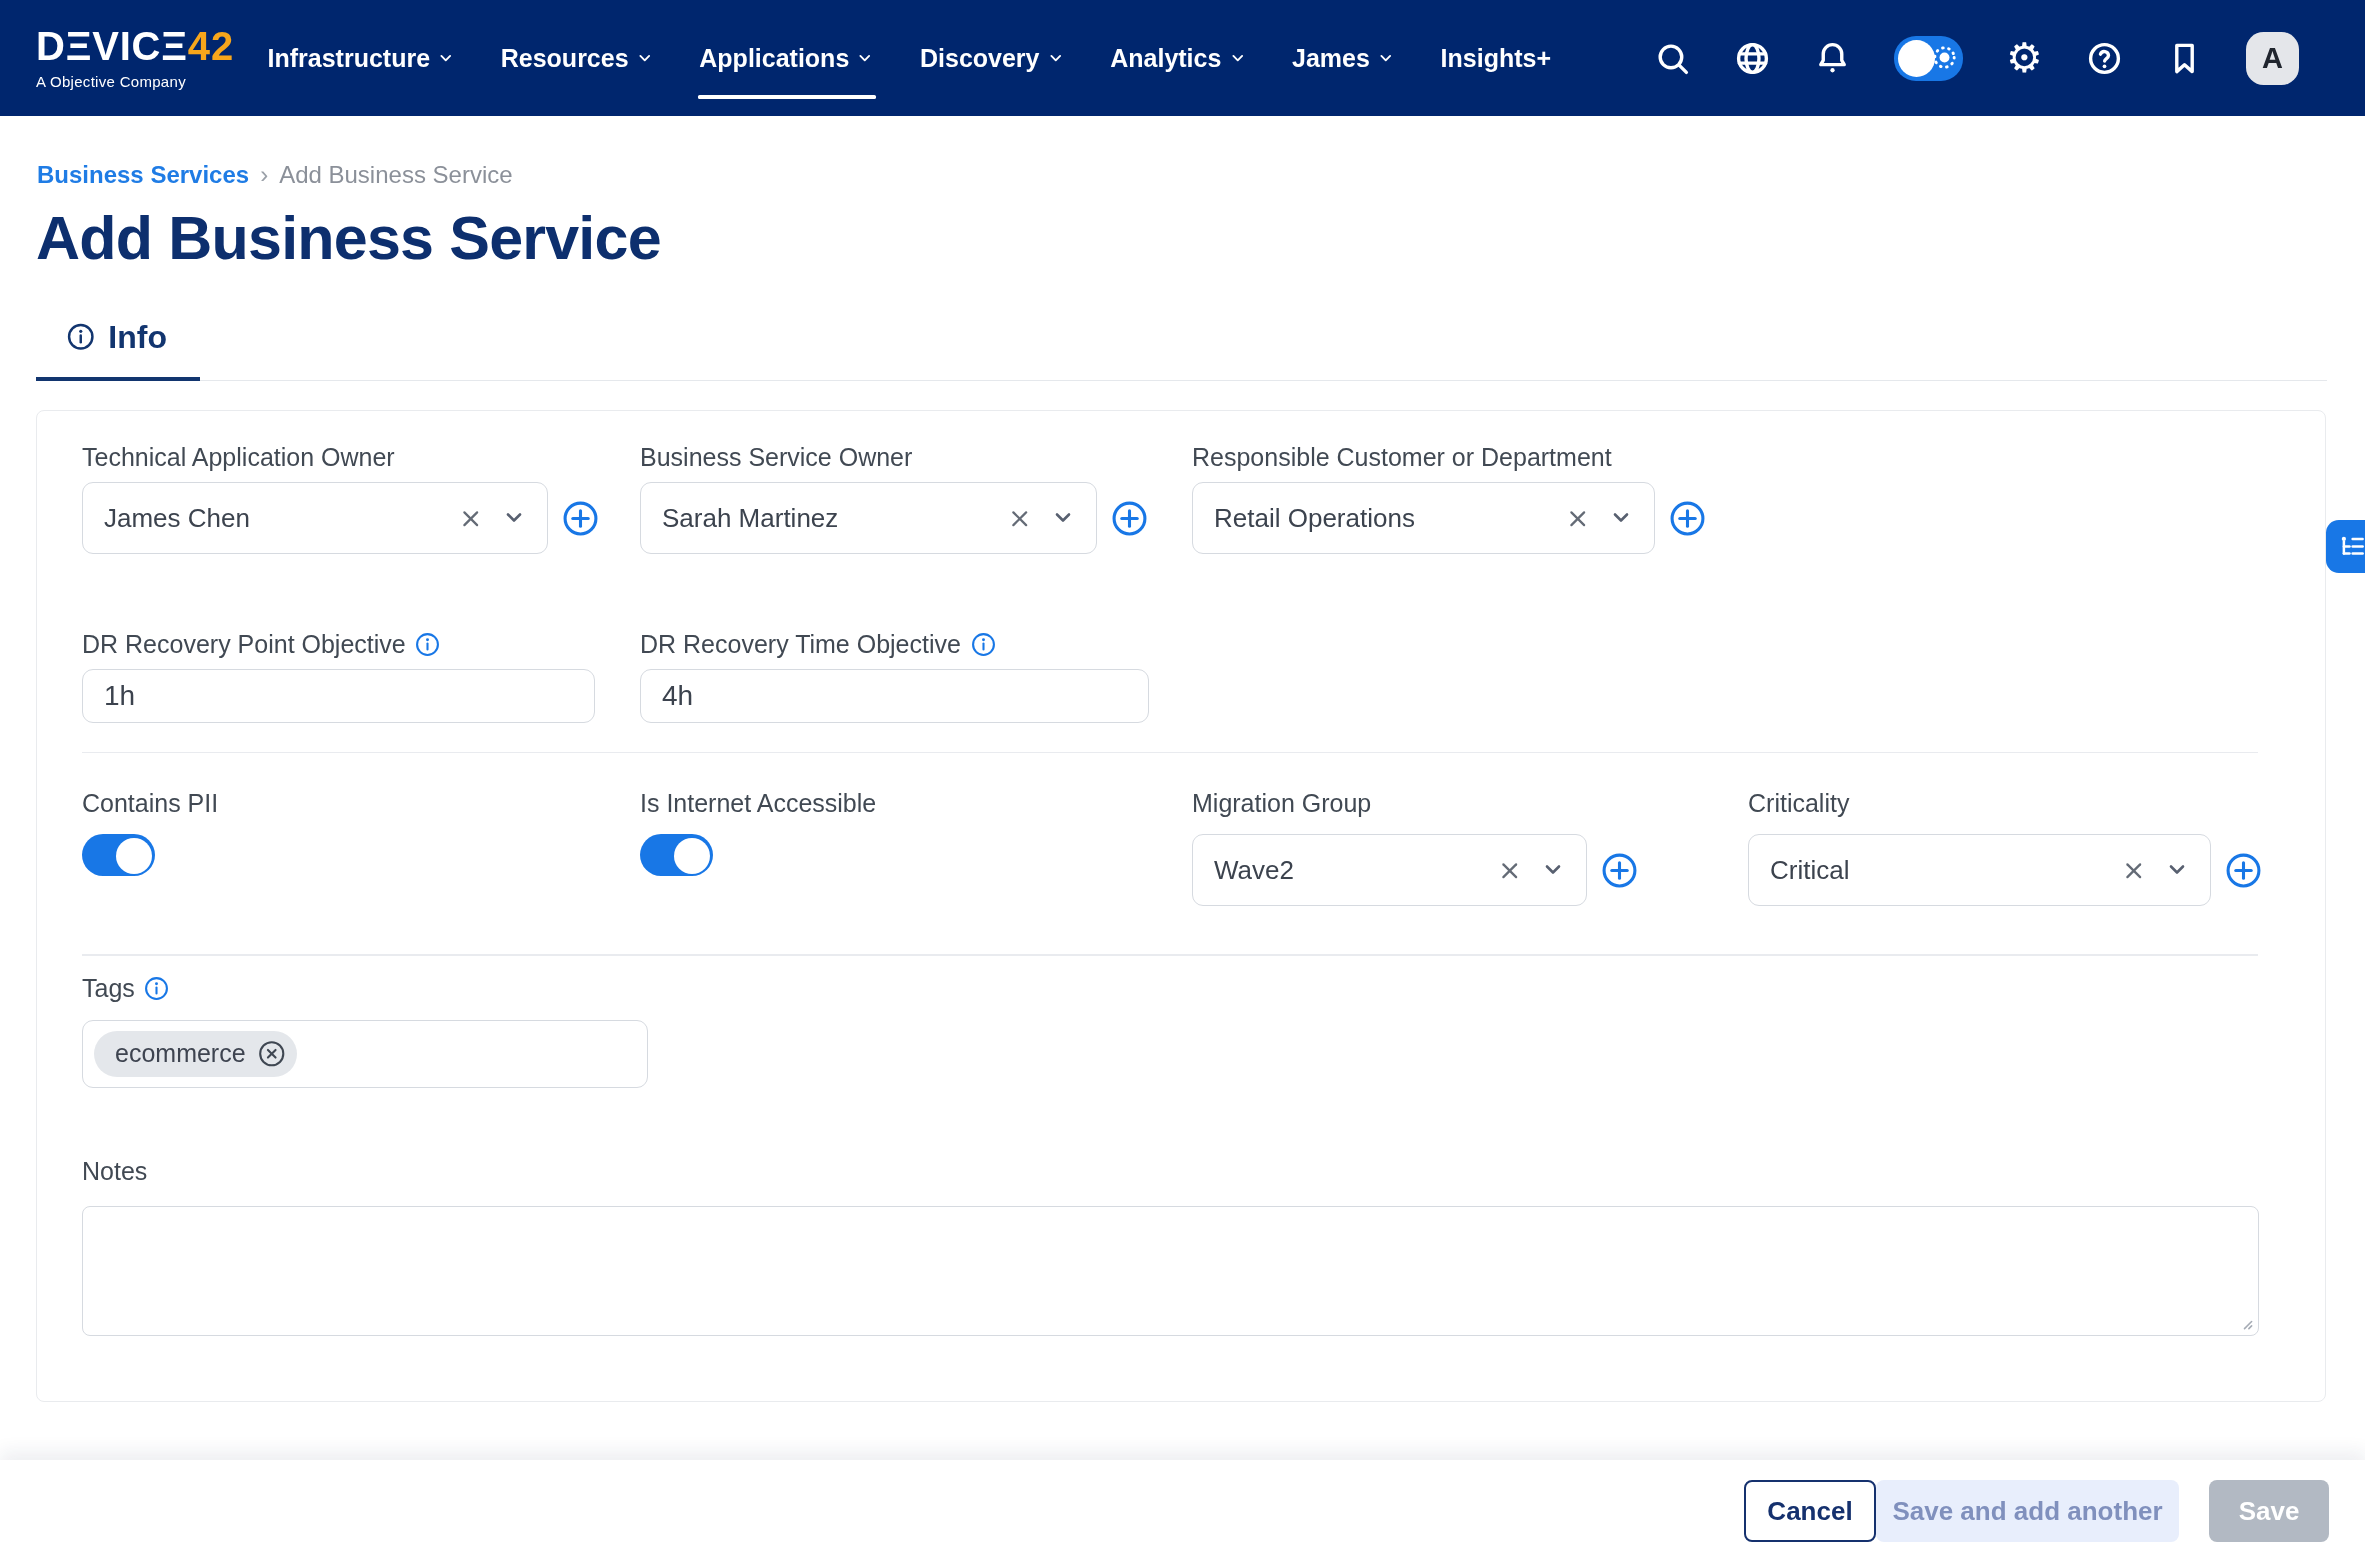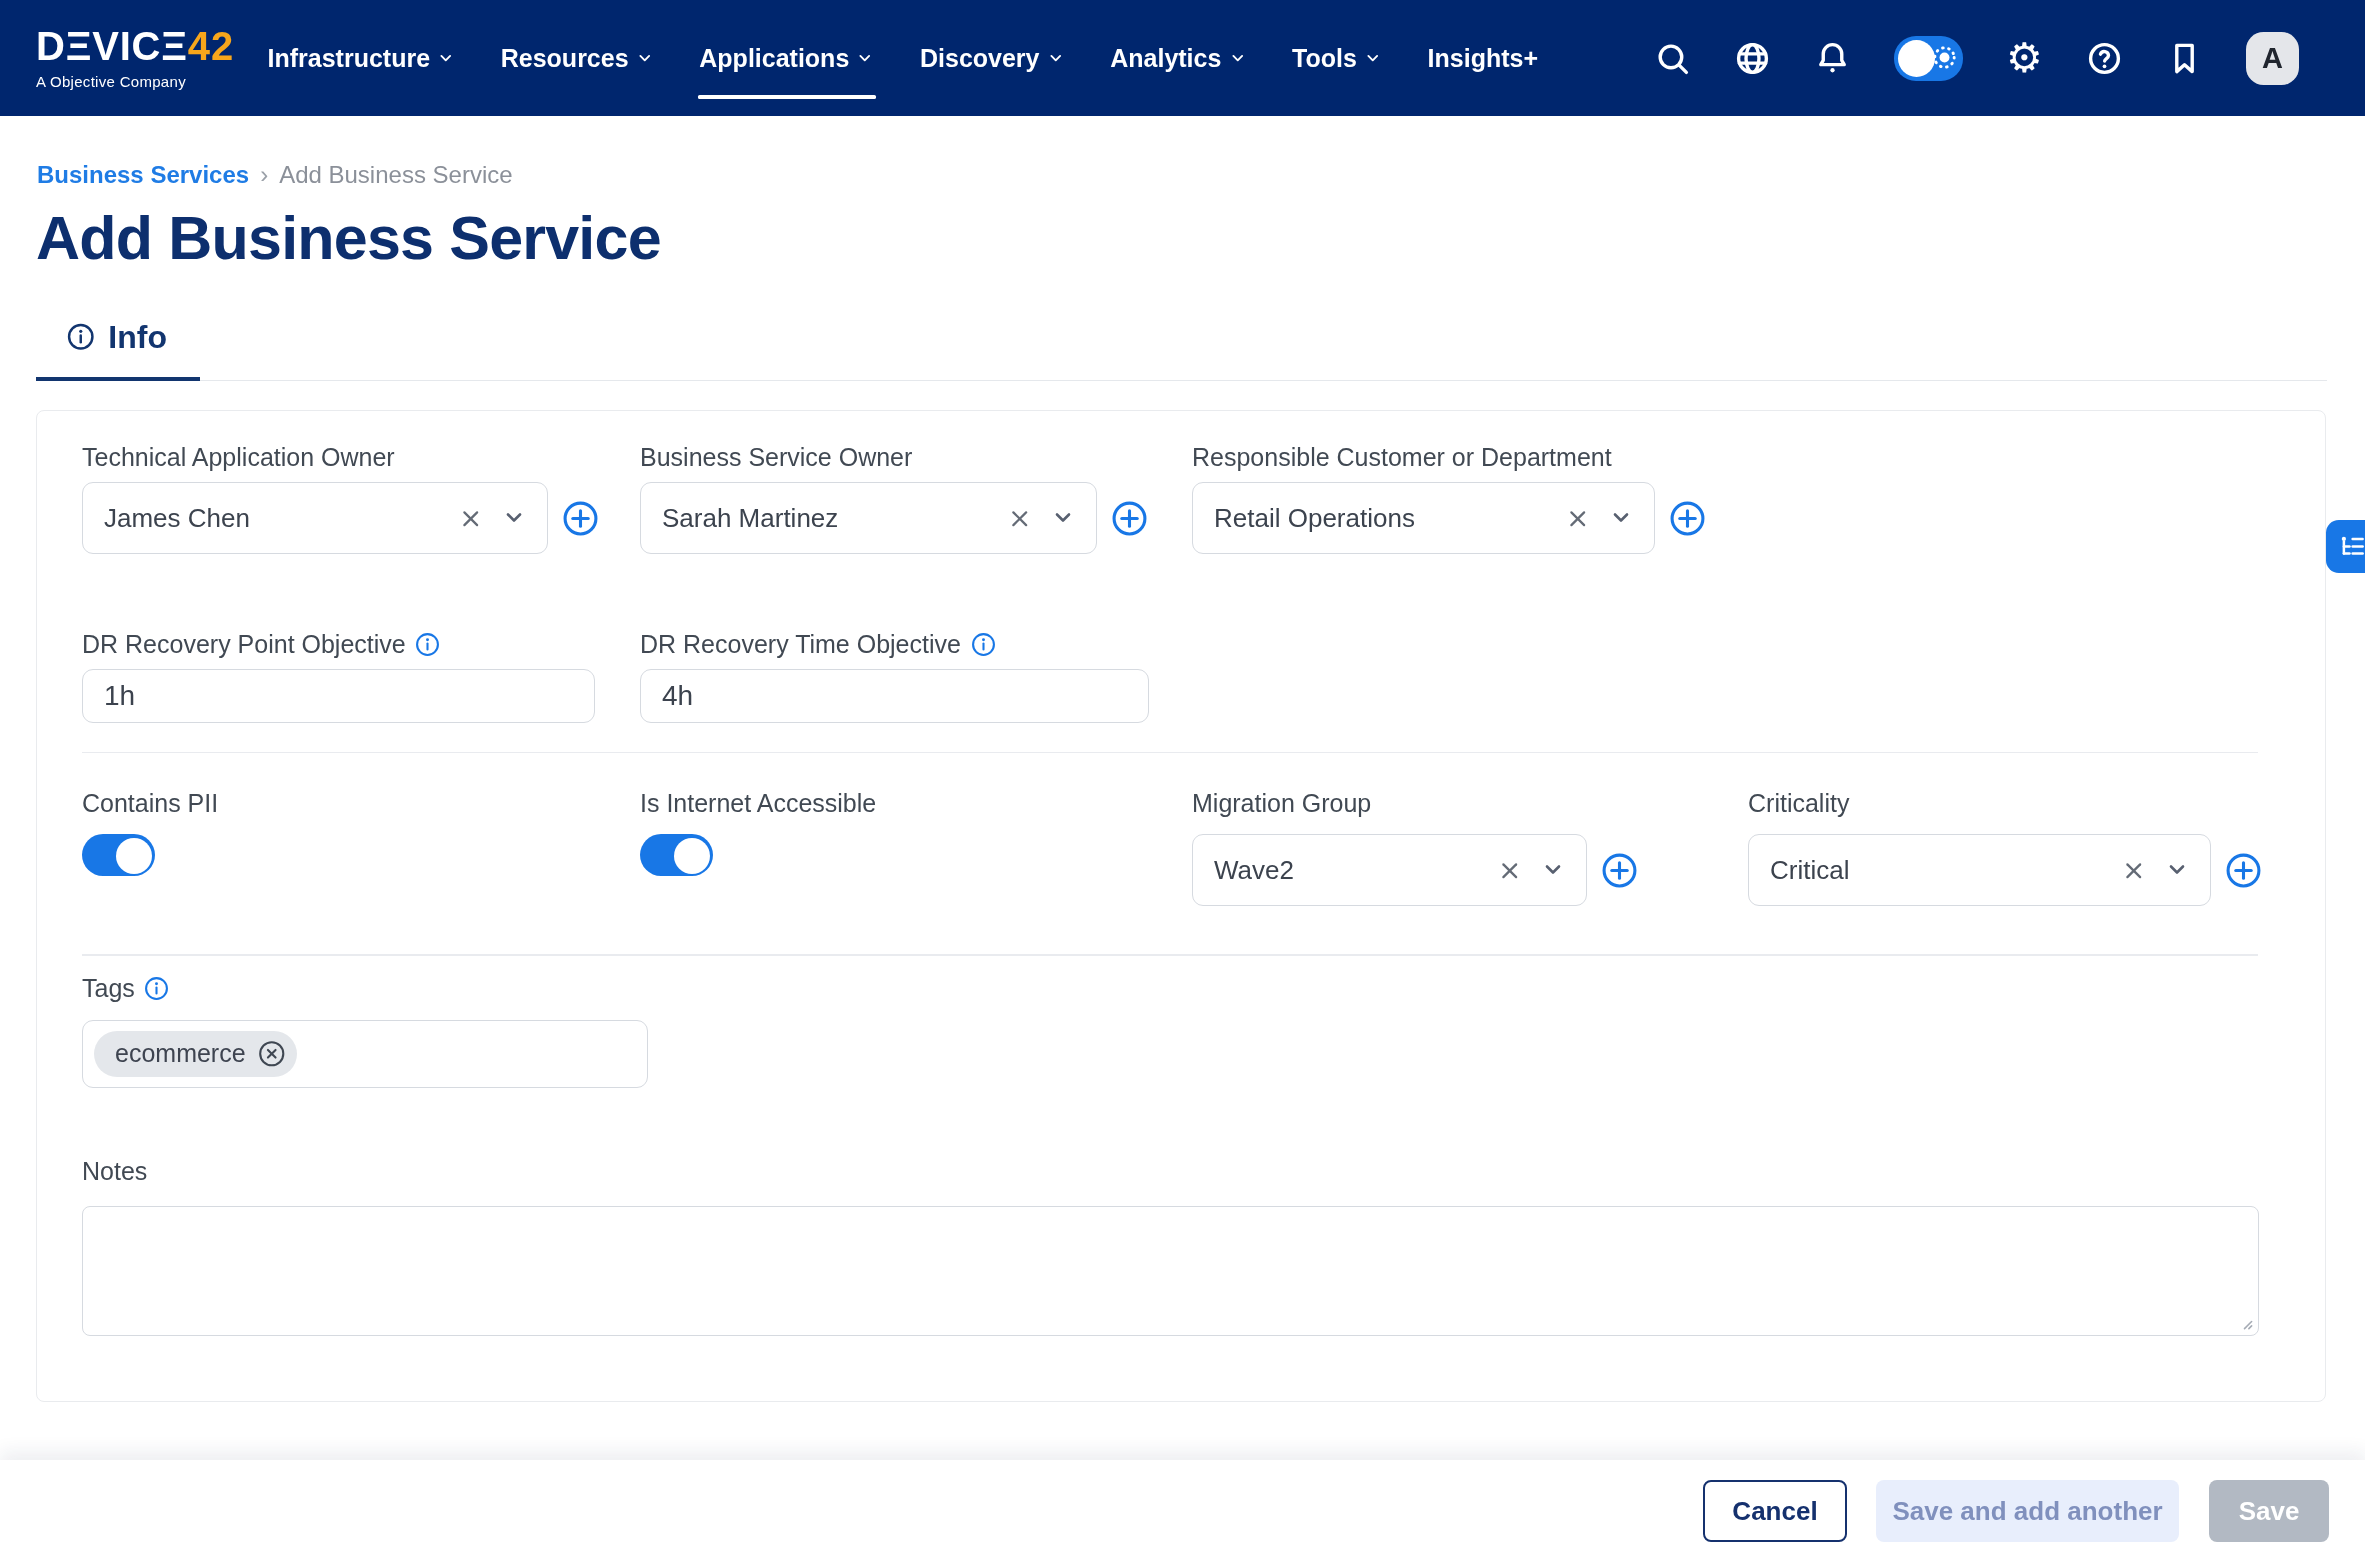--- a/index.html
+++ b/index.html
@@ -73,21 +73,21 @@
   .mt-tags { margin-top:17.5px; }
   .mt-notes { margin-top:69px; }
 
   
   .tree-fab { position:absolute; top:520px; left:2326px; width:88px; height:53px; border-radius:12.8px; background:#1877e6; display:flex; align-items:center; padding-left:11px; cursor:pointer; }
   .tree-fab svg { width:30px; height:30px; stroke:#ffffff; stroke-width:2; fill:none; stroke-linecap:round; }
 
   
   .footer { position:absolute; left:0; bottom:0; width:2366px; height:102px; background:#ffffff; box-shadow:0 -8px 17.5px rgba(25,40,80,.08); display:flex; align-items:center; justify-content:flex-end; padding-right:37px; }
   .btn { height:62px; border-radius:8px; font-size:26px; font-weight:600; display:flex; align-items:center; justify-content:center; cursor:pointer; font-family:inherit; }
-  .btn-cancel { width:144px; background:#ffffff; border:2.4px solid #15316e; color:#15316e; font-weight:700; margin-right:29px; }
+  .btn-cancel { width:132px; background:#ffffff; border:2.4px solid #15316e; color:#15316e; font-weight:700; }
   .btn-save-add { width:303px; background:#e8eefc; border:none; color:#8090bd; margin-right:30px; }
   .btn-save { width:120px; background:#b2b9c3; border:none; color:#ffffff; }
 </style>
 </head>
 <body>
 
 <header class="navbar">
   <div class="logo-block">
     <div class="logo-line"><span>DΞVIC</span><span>Ξ</span><span class="logo-accent">42</span></div>
     <div class="logo-sub">A Objective Company</div>
@@ -118,21 +118,21 @@
             <path d="M6 9.5l6 6 6-6"></path>
           </svg></span>
     </div>
     <div class="nav-item">
       <span>Analytics</span>
       <span><svg viewBox="0 0 24 24">
             <path d="M6 9.5l6 6 6-6"></path>
           </svg></span>
     </div>
     <div class="nav-item">
-      <span>Tools</span>
+      <span>James</span>
       <span><svg viewBox="0 0 24 24">
             <path d="M6 9.5l6 6 6-6"></path>
           </svg></span>
     </div>
     <div class="nav-item">
       <span>Insights+</span>
     </div>
   </nav>
 
   <div class="nav-right">

